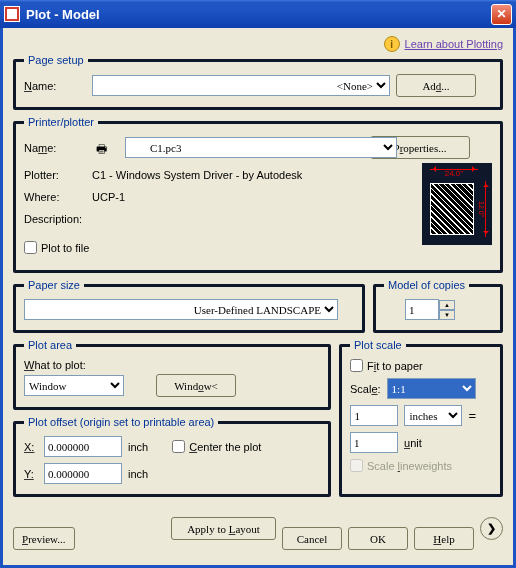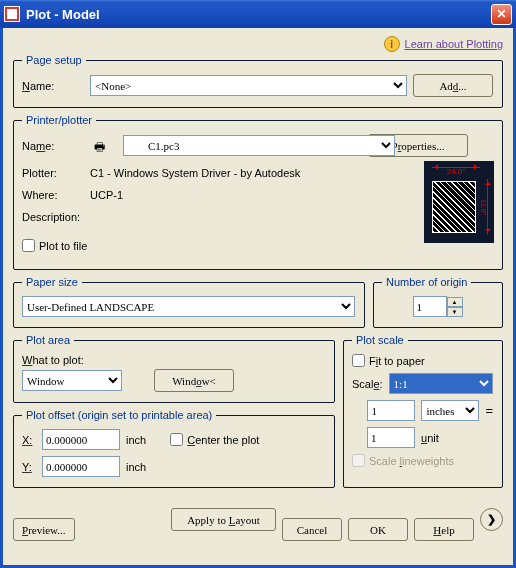--- a/index.html
+++ b/index.html
@@ -6,29 +6,29 @@
 body { font-family: Tahoma, sans-serif; font-size: 11px; background: #ECE9D8; width: 516px; height: 568px; overflow: hidden; }
 .titlebar { height: 28px; background: linear-gradient(to bottom, #3B77DD 0%, #2157C4 8%, #1C52C2 40%, #0F3FAF 100%); display: flex; align-items: center; padding: 0 4px; color: #fff; font-weight: bold; font-size: 13px; }
 .titlebar .app-icon { width: 16px; height: 16px; background: #D43A2E; margin-right: 6px; position: relative; border: 1px solid #fff; }
 .titlebar .app-icon::after { content: ""; position: absolute; inset: 2px; background: #fff; }
 .titlebar .title { flex: 1; }
 .close-btn { width: 21px; height: 21px; background: linear-gradient(to bottom, #F48F7B, #CC3514); border: 1px solid #fff; border-radius: 3px; display: flex; align-items: center; justify-content: center; color: #fff; font-weight: bold; font-size: 12px; cursor: pointer; }
 .content { background: #ECE9D8; padding: 4px 10px 6px 10px; border: 3px solid #1C52C2; border-top: none; height: 540px; }
 .help-row { display: flex; justify-content: flex-end; align-items: center; gap: 5px; padding: 4px 0 2px 0; }
 .help-icon { width: 16px; height: 16px; border-radius: 50%; background: #FFC83D; border: 1px solid #B38914; display: flex; align-items: center; justify-content: center; font-weight: bold; color: #7A5A00; font-size: 10px; }
 .help-link { color: #6A3FB0; text-decoration: underline; cursor: pointer; }
-fieldset { border: 1px solid #0f172a; border-radius: 2px; padding: 8px 9px 10px 8px; margin-bottom: 6px; position: relative; }
+fieldset { border: 3px solid #0f172a; border-radius: 2px; padding: 8px 24px 10px 8px; margin-bottom: 6px; position: relative; }
 legend { color: #003399; padding: 0 4px; font-size: 11px; }
 .row { display: flex; align-items: center; gap: 6px; margin-bottom: 6px; }
 .row:last-child { margin-bottom: 0; }
 .lbl { width: 62px; }
 .lbl-underline { text-decoration: underline; text-decoration-color: #333; }
 select, input[type="text"] { font-family: Tahoma; font-size: 11px; height: 21px; border: 1px solid #7F9DB9; background: #fff; padding: 0 3px; }
 select { padding: 0; }
-.select-wide { flex: 1; }
+.select-wide { flex: 1; text-align: right; }
 .btn { font-family: Liberation Serif, serif; font-size: 11px; height: 23px; background: #ECE9D8; border: 1px solid #7A7A5C; border-radius: 3px; padding: 0 8px; cursor: pointer; min-width: 80px; }
 .btn-sm { min-width: 60px; margin-top: 20px; }
 .printer-select-wrap { flex: 1; position: relative; }
 .printer-icon { position: absolute; left: 4px; top: 3px; width: 14px; height: 14px; font-size: 12px; pointer-events: none; }
 .printer-select { width: 100%; padding-left: 20px; margin-left: 33px; }
 .preview-box { position: absolute; right: 8px; top: 35px; width: 70px; height: 82px; background: #0f172a; padding: 4px; }
 .preview-inner { position: relative; width: 100%; height: 100%; }
 .dim-h { position: absolute; top: 2px; left: 4px; right: 10px; height: 12px; border-top: 1px solid #E00; display: flex; justify-content: center; }
 .dim-h::before, .dim-h::after { content: ""; position: absolute; top: -4px; width: 0; height: 0; border: 3px solid transparent; }
 .dim-h::before { left: 0; border-right-color: #E00; }
@@ -122,21 +122,21 @@
       </div>
     </div>
   </fieldset>
 
   <div class="two-col">
     <fieldset class="col-l">
       <legend>Paper size</legend>
       <select class="select-wide" style="width:100%"><option>User-Defined LANDSCAPE</option></select>
     </fieldset>
     <fieldset class="col-r">
-      <legend>Number of origin</legend>
+      <legend>Model of copies</legend>
       <div style="display:flex;justify-content:center">
         <div class="spinner">
           <input type="text" value="1" style="">
           <div class="spinner-btns">
               <button>▲</button>
               <button>▼</button>
             </div>
         </div>
       </div>
     </fieldset>

